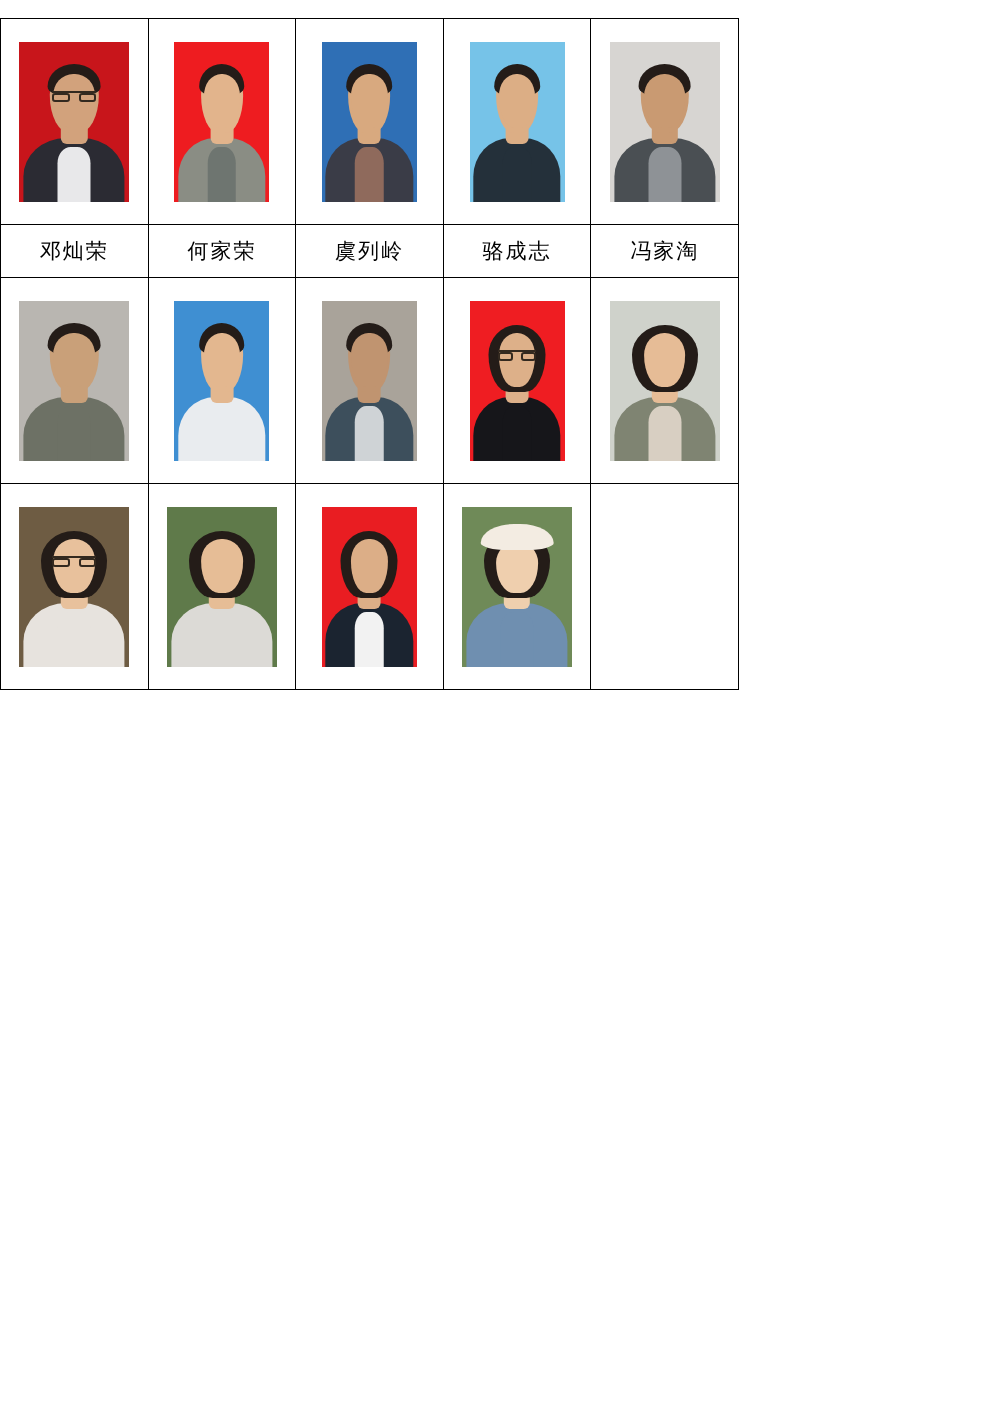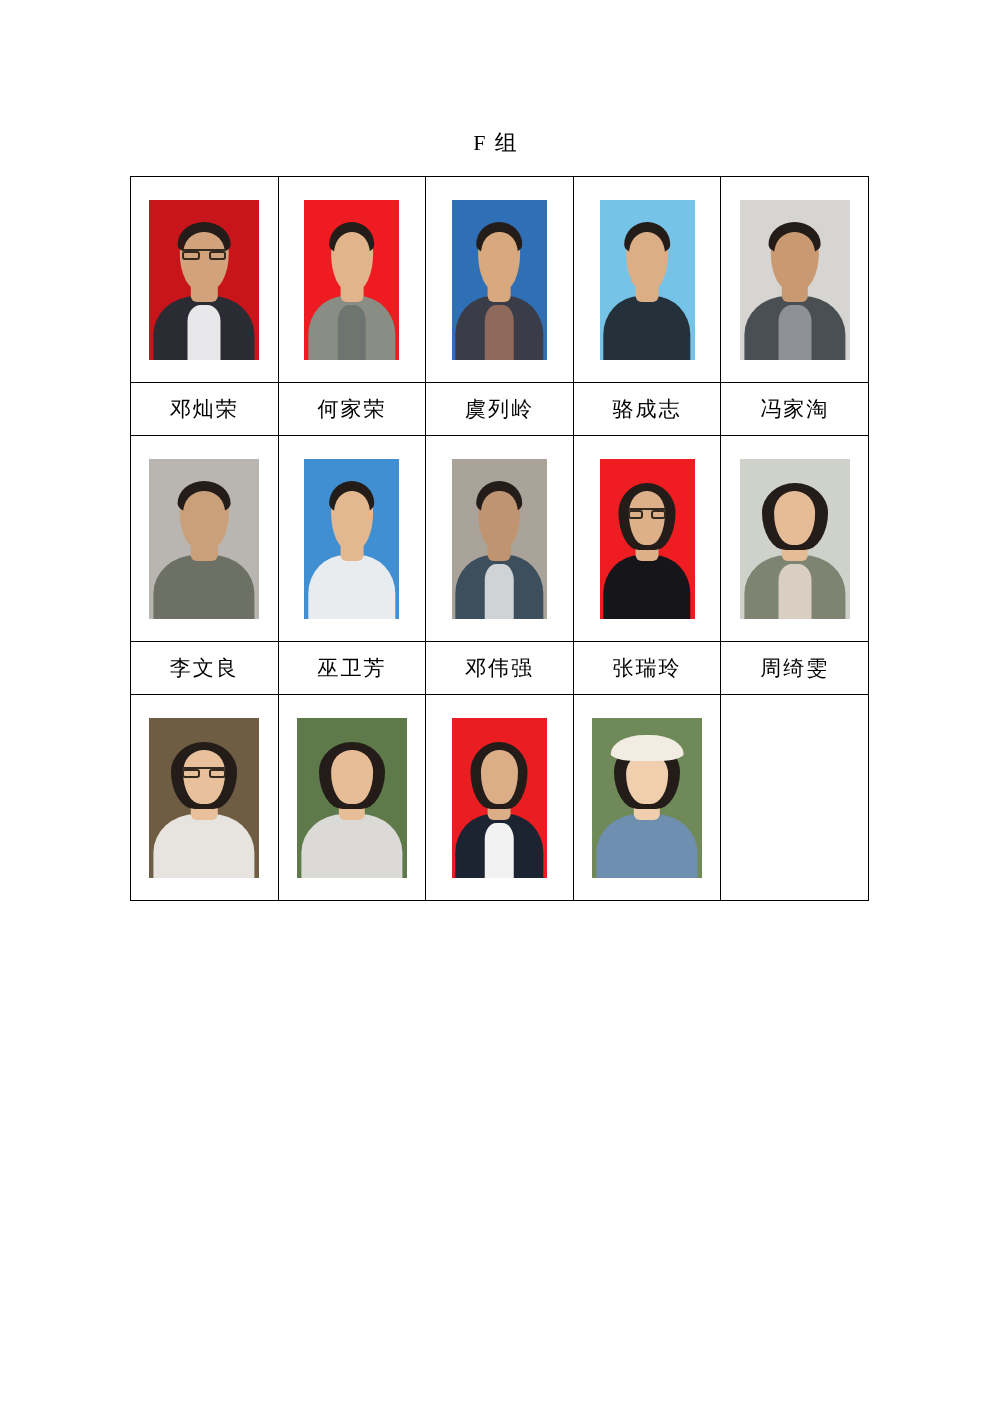--- a/index.html
+++ b/index.html
@@ -33,21 +33,20 @@
     margin-top: 18px;
     font-size: 21px;
     line-height: 38px;
     letter-spacing: 1px;
   }
   .meta div {
     white-space: pre;
   }
   table.roster {
     border-collapse: collapse;
-    margin-left: 130px;
     margin-top: 10px;
     table-layout: fixed;
     width: 733px;
   }
   table.roster td {
     border: 1.5px solid #000000;
     width: 146.6px;
     padding: 0;
     text-align: center;
     vertical-align: middle;
@@ -148,21 +147,20 @@
     height: 16%;
     background: #f3ece2;
     border-radius: 50% 50% 40% 40% / 80% 80% 30% 30%;
   }
 </style>
 </head>
 <body>
 
 <div class="page">
 
-  <div class="title">F 组</div>
 
   <div class="meta">
   </div>
 
   <table class="roster">
     <tbody id="roster-body">
         <tr>
           <td class="photo-cell">
             <div class="photo wide">
               <div class="ph-bg" style="background: rgb(200, 21, 27);"></div>
@@ -279,27 +277,20 @@
               <div class="ph-body" style="background: rgb(127, 132, 114);"></div>
               <div class="ph-body" style="background: rgb(216, 207, 194); width: 30%; height: 34%; border-radius: 40% 40% 0px 0px / 30% 30% 0px 0px;"></div>
               <div class="ph-neck" style="background: rgb(230, 188, 150);"></div>
               <div class="ph-head" style="background: rgb(230, 188, 150);"></div>
               <div class="ph-hair long"></div>
               <div class="ph-head" style="background: rgb(230, 188, 150); top: 20%; width: 38%; height: 34%;"></div>
             </div>
           </td>
         </tr>
         <tr>
-          <td class="name-cell">李文良</td>
-          <td class="name-cell">巫卫芳</td>
-          <td class="name-cell">邓伟强</td>
-          <td class="name-cell">张瑞玲</td>
-          <td class="name-cell">周绮雯</td>
-        </tr>
-        <tr>
           <td class="photo-cell">
             <div class="photo wide">
               <div class="ph-bg" style="background: rgb(110, 92, 67);"></div>
               <div class="ph-body" style="background: rgb(231, 227, 222);"></div>
               <div class="ph-body" style="background: rgb(231, 227, 222); width: 30%; height: 34%; border-radius: 40% 40% 0px 0px / 30% 30% 0px 0px;"></div>
               <div class="ph-neck" style="background: rgb(232, 193, 156);"></div>
               <div class="ph-head" style="background: rgb(232, 193, 156);"></div>
               <div class="ph-hair long"></div>
               <div class="ph-head" style="background: rgb(232, 193, 156); top: 20%; width: 38%; height: 34%;"></div>
               <div class="ph-glasses"></div>

